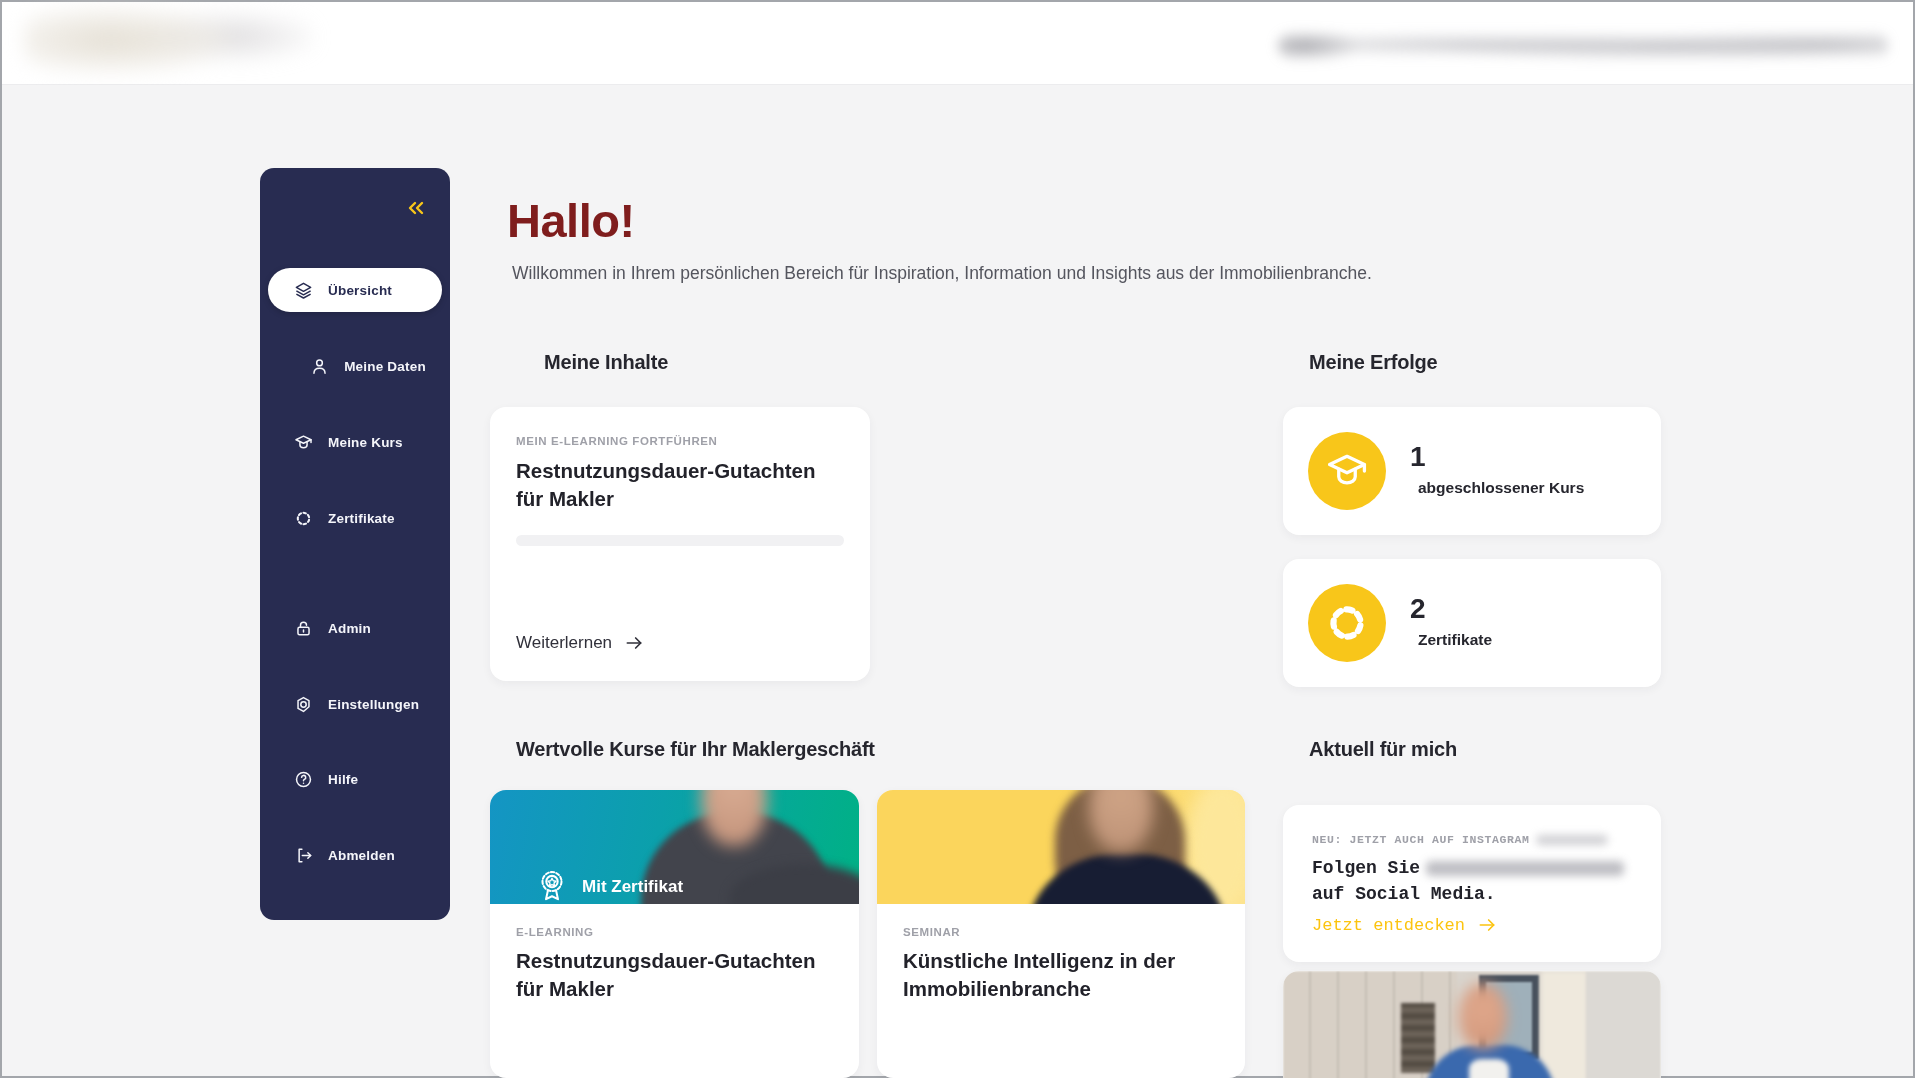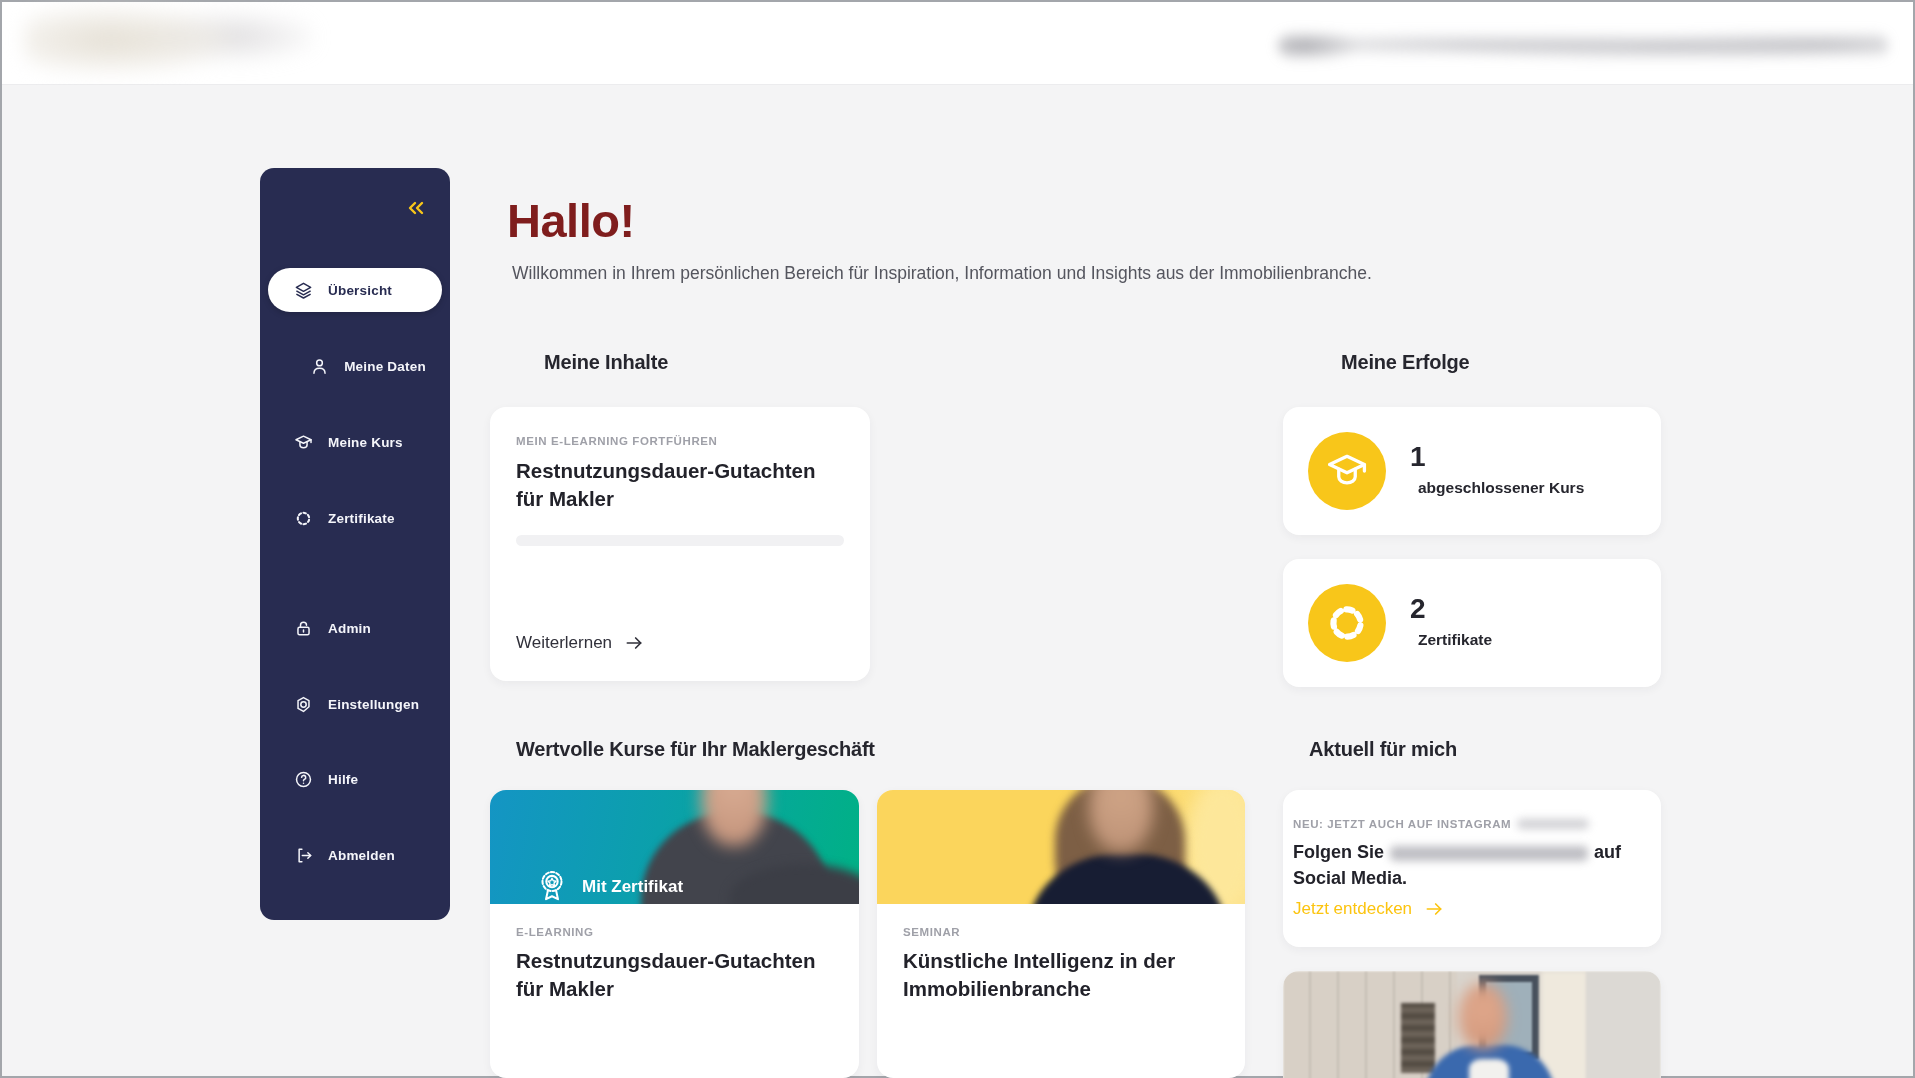--- a/index.html
+++ b/index.html
@@ -49,21 +49,21 @@
   .nav-item .nv-icon svg{ width:19px; height:19px; }
   .nav-item span{ font-size:13.5px; font-weight:bold; letter-spacing:.2px; }
   .nav-item.active{ background:#ffffff; border-radius:22px; color:#282c51; box-shadow:0 2px 6px rgba(0,0,0,.18);align-items:center; }
   .ni-0{ top:100px; } .ni-1{ top:176px;justify-content:center; } .ni-2{ top:252px; } .ni-3{ top:328px; }
   .ni-4{ top:438px; } .ni-5{ top:514px; } .ni-6{ top:589px; } .ni-7{ top:665px; }
 
   
   .page-title{ position:absolute; left:505px; top:108px; font-size:47px; font-weight:600; color:#7f1d1d; letter-spacing:-.5px; }
   .welcome{ position:absolute; left:510px; top:178px; font-size:17.5px; color:#54555e; }
   .sec-heading{ position:absolute; font-size:20px; font-weight:bold; color:#26262e; letter-spacing:-.2px; }
-  .sh-inhalte{ left:514px; top:266px;margin-left:28px; } .sh-erfolge{ left:1307px; top:266px;margin-left:32px; }
+  .sh-inhalte{ left:514px; top:266px;margin-left:28px; } .sh-erfolge{ left:1307px; top:266px; }
   .sh-kurse{ left:514px; top:653px; } .sh-aktuell{ left:1307px; top:653px; }
 
   .card{ position:absolute; background:#fff; border-radius:16px; box-shadow:0 3px 10px rgba(30,30,50,.05); }
 
   .eyebrow{ font-size:11.5px; font-weight:bold; letter-spacing:.6px; color:#9fa0a8; }
 
   
   .inhalt-card{ left:488px; top:322px; width:380px; height:274px; padding:28px 26px; }
   .inhalt-title{ margin-top:10px; font-size:20.5px; font-weight:bold; color:#22222a; line-height:28px; width:310px; }
   .progress{ margin-top:22px; width:328px; height:11px; border-radius:6px; background:#f1f1f3; overflow:hidden; }
@@ -97,21 +97,21 @@
   .p-blob{ position:absolute; }
   .p1-hood{ right:28px; bottom:-18px; width:190px; height:110px; background:#42444c; border-radius:48% 48% 0 0/80% 80% 0 0; filter:blur(3px); }
   .p1-shoulder{ right:-20px; bottom:-30px; width:150px; height:70px; background:#3c3e46; border-radius:50%; filter:blur(5px); }
   .p1-head{ right:92px; bottom:58px; width:66px; height:96px; background:radial-gradient(circle at 50% 40%, #d8ab92, #c09078); border-radius:50% 50% 46% 46%; filter:blur(8px); }
   .p2-hair{ right:60px; bottom:-10px; width:130px; height:135px; background:#7d5f45; border-radius:46% 46% 40% 40%; filter:blur(4px); }
   .p2-body{ right:18px; bottom:-40px; width:200px; height:90px; background:#171d33; border-radius:45% 45% 0 0/90% 90% 0 0; filter:blur(3px); }
   .p2-head{ right:92px; bottom:52px; width:64px; height:92px; background:radial-gradient(circle at 50% 40%, #cfa486, #ba8f74); border-radius:50% 50% 46% 46%; filter:blur(8px); }
   .p2-lightblob{ right:-12px; top:-10px; width:70px; height:130px; background:#fde79a; border-radius:50%; filter:blur(8px); }
 
   
-  .aktuell-card{ left:1281px; top:705px; width:378px; height:157px; padding:28px 10px; }
+  .aktuell-card{ left:1281px; top:720px; width:378px; height:157px; padding:28px 29px;font-family:Liberation Mono, monospace; }
   .ak-eyebrow-row{ display:flex; align-items:center; gap:6px; }
   .blur-inline{ display:inline-block; background:#a9a9b0; border-radius:5px; filter:blur(4px); vertical-align:middle; }
   .bi-eyebrow{ width:72px; height:10px; opacity:.55; }
   .bi-title{ width:198px; height:15px; opacity:.75; margin:0 6px; }
   .ak-title{ margin-top:9px; font-size:18px; font-weight:bold; color:#22222a; line-height:26px; width:330px; }
   .ak-link{ margin-top:8px; display:flex; align-items:center; gap:12px; font-size:17px; color:#fcc40f; cursor:pointer; text-decoration:none; }
   .ak-link svg{ width:20px; height:20px; }
 
   
   .photo-card{ left:1281px; top:886px; width:378px; height:120px; overflow:hidden; padding:0; }

